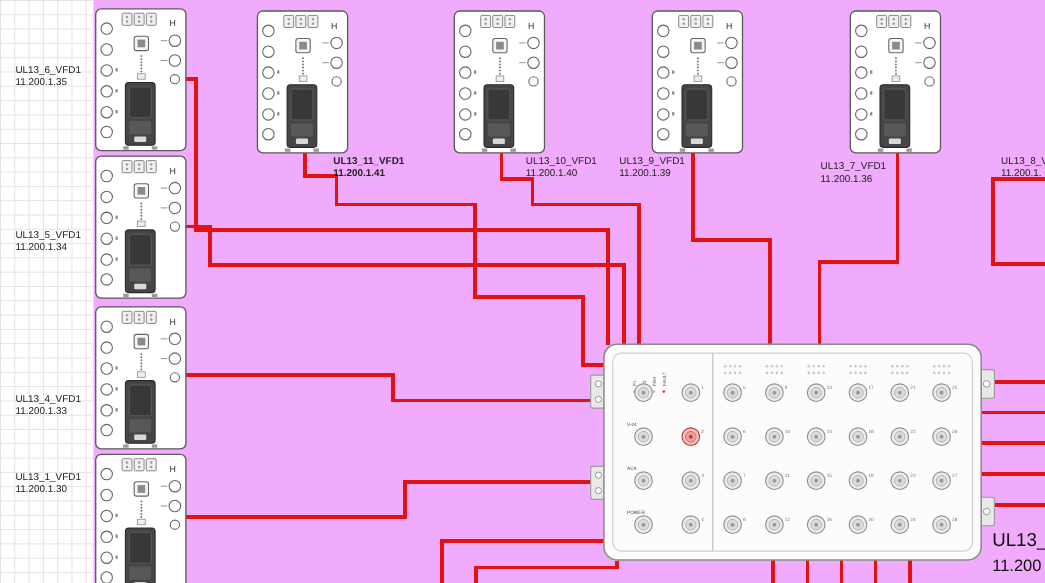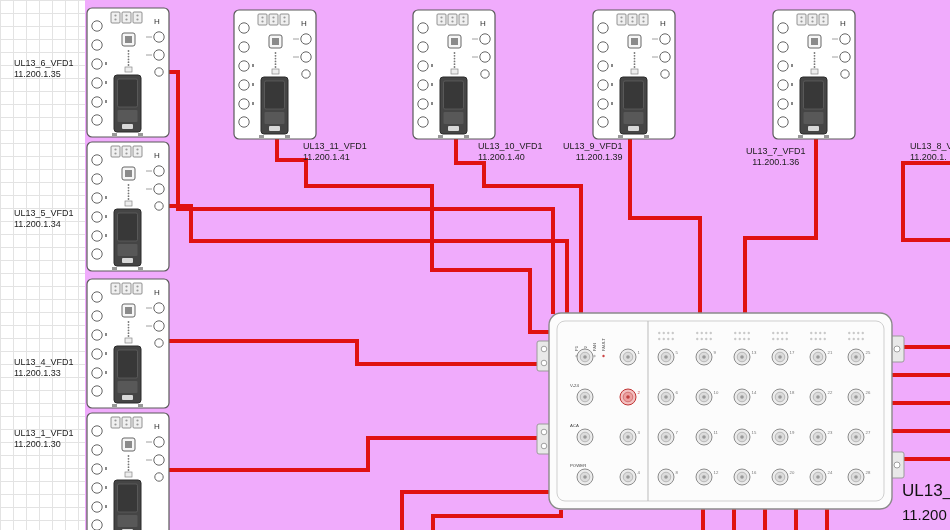--- a/index.html
+++ b/index.html
@@ -328,33 +328,33 @@
         <div>11.200.1.34</div>
       </div>
       <div class="dev-label" style="left: 14px; top: 329px; margin-top: 28px;">
         <div>UL13_4_VFD1</div>
         <div>11.200.1.33</div>
       </div>
       <div class="dev-label" style="left: 14px; top: 428px;">
         <div>UL13_1_VFD1</div>
         <div>11.200.1.30</div>
       </div>
-      <div class="dev-label" style="left: 303px; top: 141px;">
+      <div class="dev-label" style="left: 303px; top: 141px; font-weight: bold;">
         <div>UL13_11_VFD1</div>
         <div>11.200.1.41</div>
       </div>
       <div class="dev-label" style="left: 478px; top: 141px;">
         <div>UL13_10_VFD1</div>
         <div>11.200.1.40</div>
       </div>
-      <div class="dev-label" style="left: 563px; top: 141px; text-align: right;">
+      <div class="dev-label" style="left: 563px; top: 141px;">
         <div>UL13_9_VFD1</div>
         <div>11.200.1.39</div>
       </div>
-      <div class="dev-label" style="left: 746px; top: 146px; text-align: center;">
+      <div class="dev-label" style="left: 746px; top: 146px;">
         <div>UL13_7_VFD1</div>
         <div>11.200.1.36</div>
       </div>
       <div class="dev-label" style="left: 910px; top: 141px;">
         <div>UL13_8_VFD1</div>
         <div>11.200.1.</div>
       </div>
     </div>
 
   <div class="switch-label">

